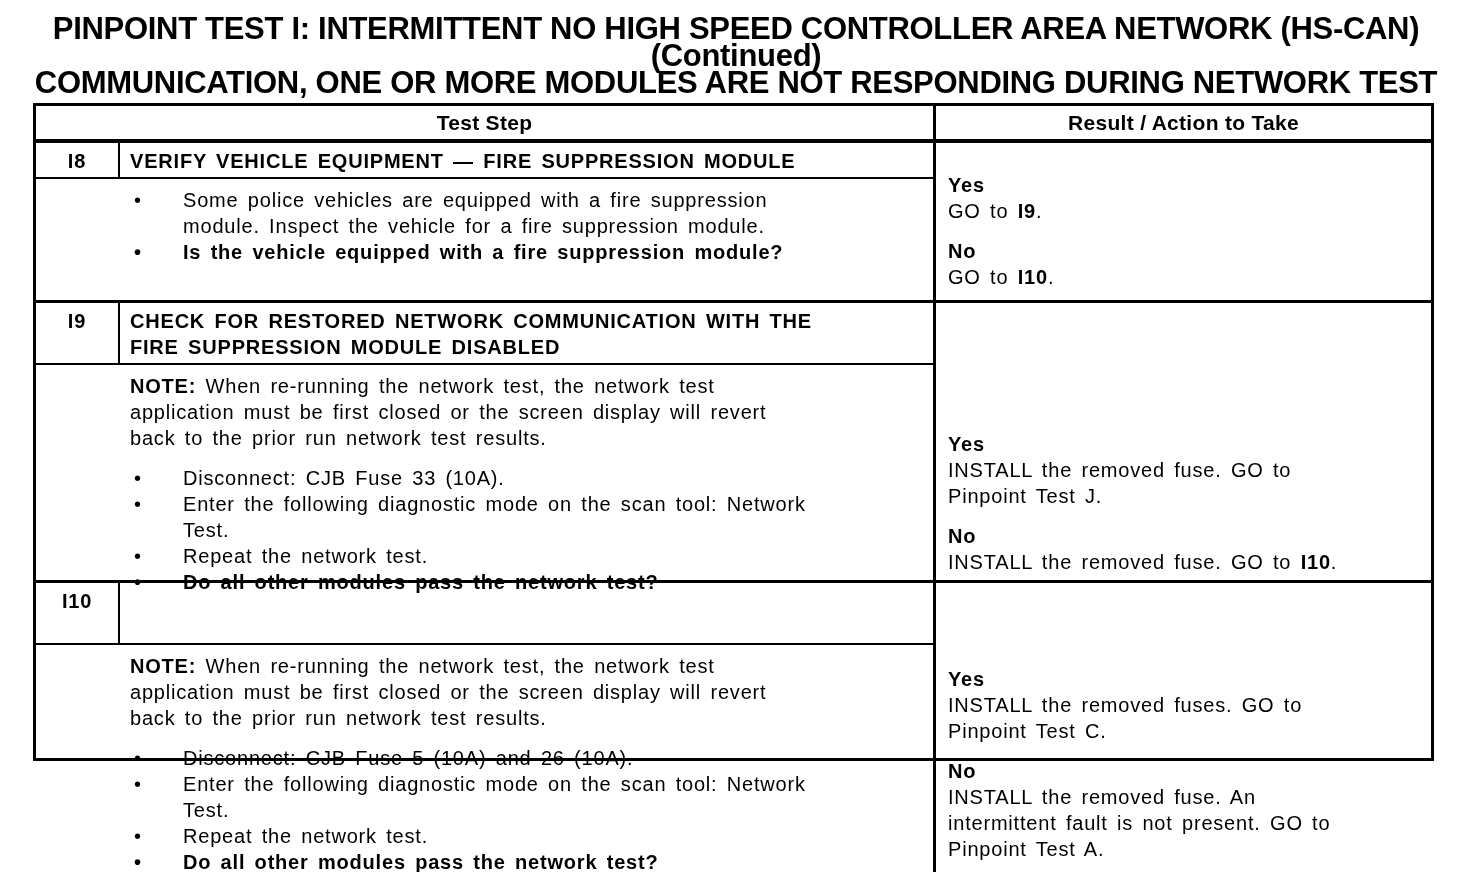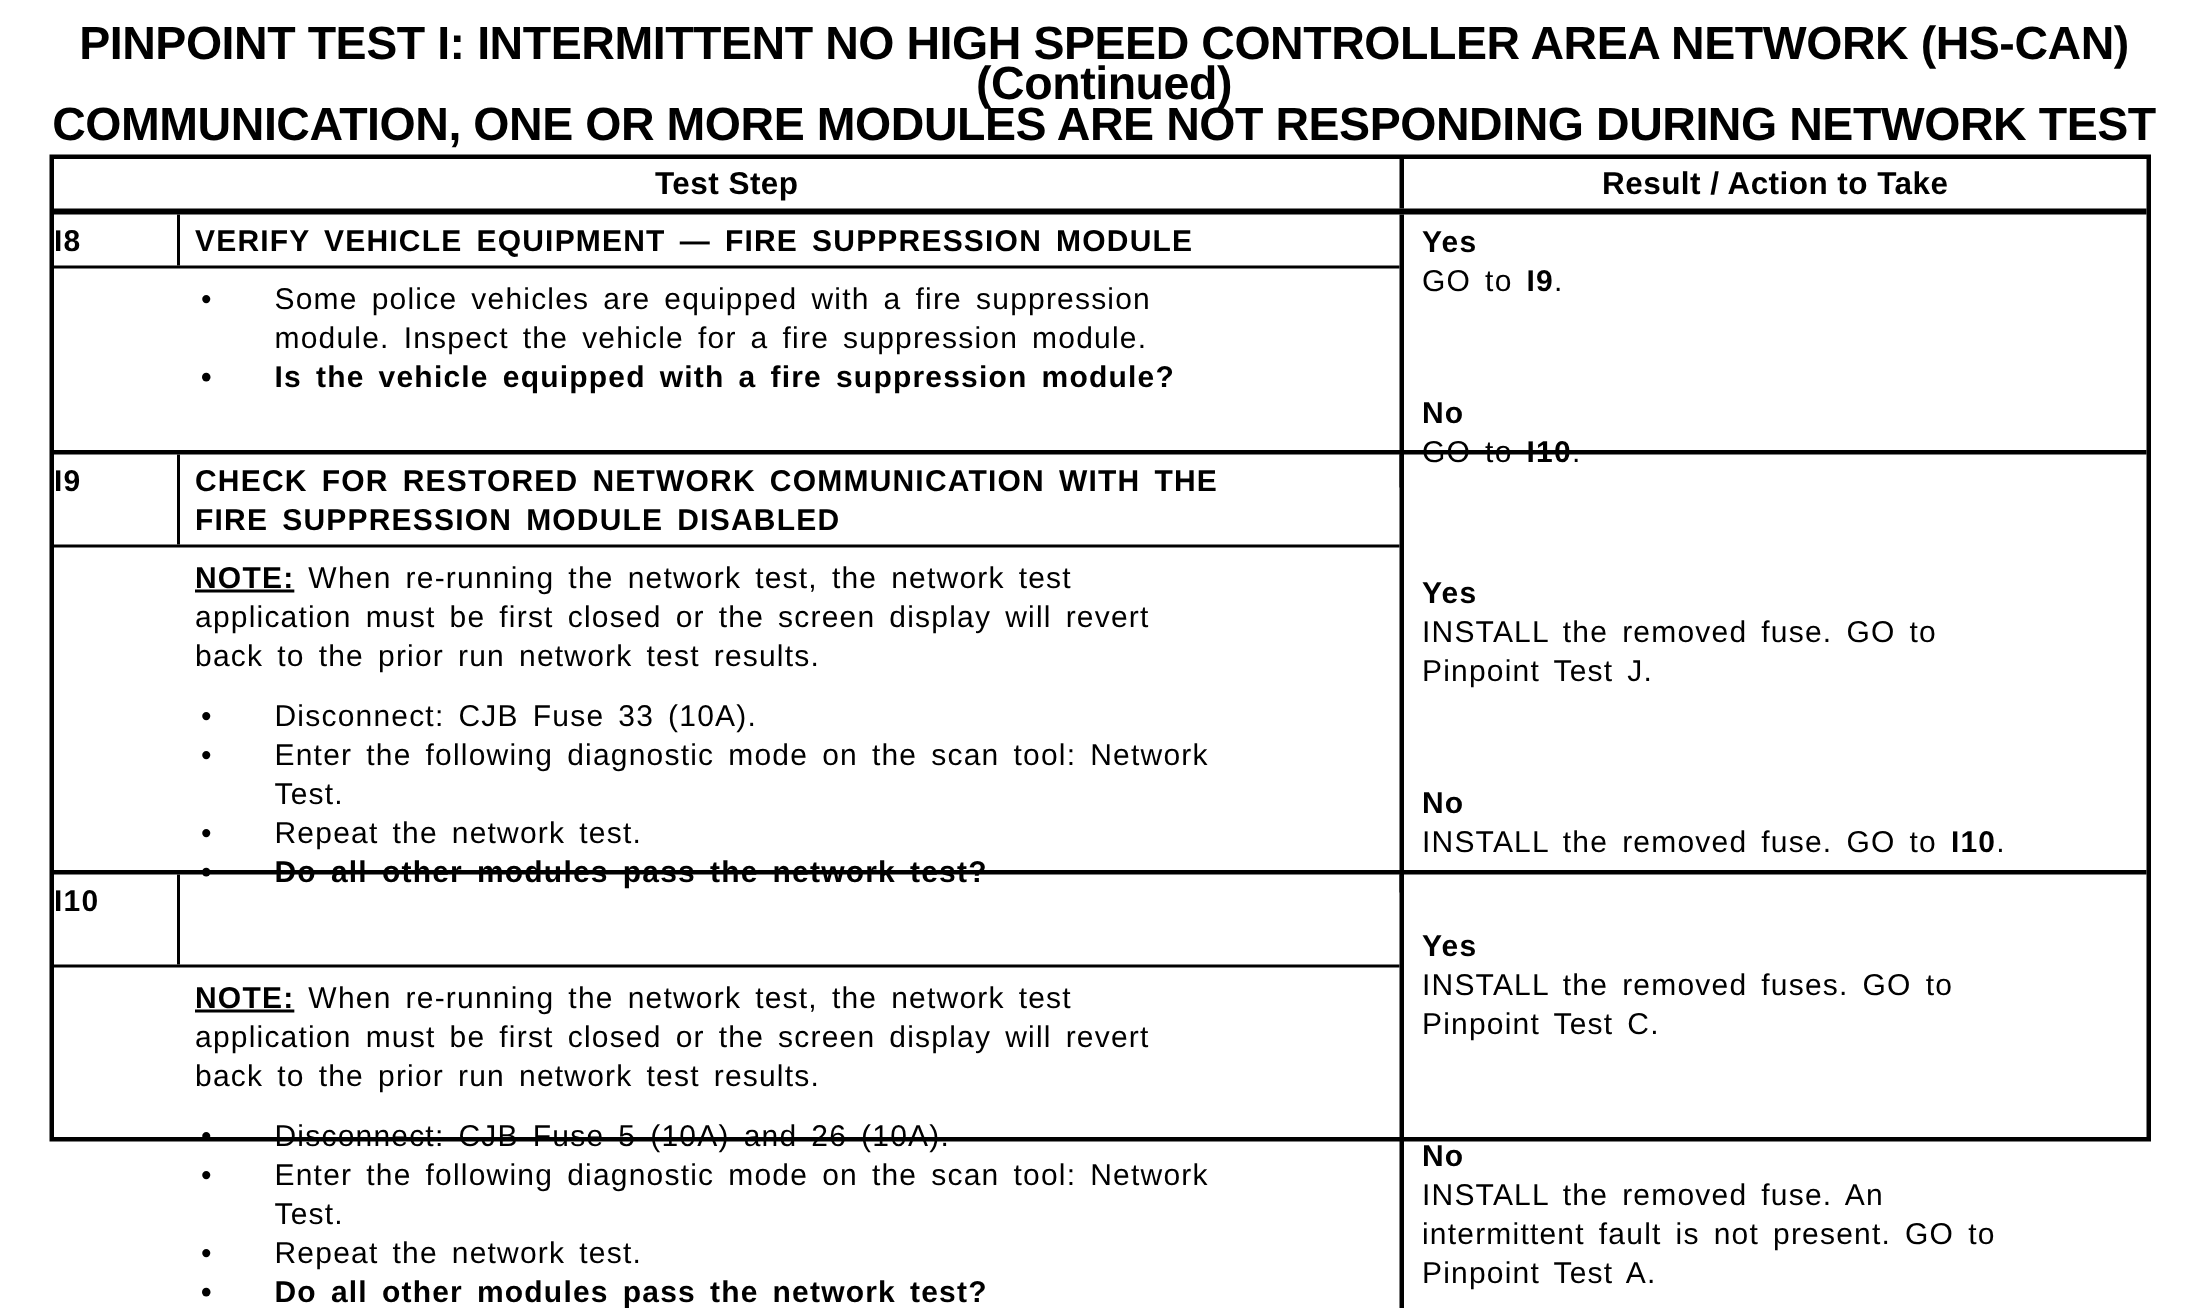--- a/index.html
+++ b/index.html
@@ -57,58 +57,57 @@
     font-weight: bold;
     font-size: 20px;
     line-height: 26px;
     letter-spacing: 0.8px;
     word-spacing: 3px;
   }
   .sec-i8 .title-row { height: 36px; }
   .sec-i9 .title-row, .sec-i10 .title-row { height: 62px; }
   .step-id {
     border-right: 2px solid #000;
-    text-align: left;
+    text-align: center;
     padding-top: 5px;
   }
   .step-title {
     padding: 5px 0 0 10px;
     max-width: 712px;
   }
   .body {
     flex: 1;
     padding: 8px 0 0 94px;
     font-size: 20px;
     line-height: 26px;
     letter-spacing: 0.8px;
     word-spacing: 3px;
   }
   .note { max-width: 660px; margin-bottom: 14px; }
-  .note .b { font-weight: bold; text-decoration: underline; }
+  .note .b { font-weight: bold; }
   .bullet {
     position: relative;
     padding-left: 53px;
     width: 703px;
   }
   .bullet .marker {
     position: absolute;
     left: 4px; top: 0;
     font-size: 20px;
   }
   .bullet.q { font-weight: bold; }
   .result {
     display: flex;
     flex-direction: column;
     justify-content: flex-end;
     padding: 6px 12px 10px 12px;
     font-size: 20px;
     line-height: 26px;
     letter-spacing: 0.8px;
     word-spacing: 3px;
-    gap: 48px;
   }
   .sec-i8 .result { padding-bottom: 10px; }
   .sec-i9 .result { padding-bottom: 20px; }
   .sec-i10 .result { padding-bottom: 13px; }
   .res-block + .res-block { margin-top: 14px; }
   .res-answer { font-weight: bold; }
   .res-action { max-width: 415px; }
   .res-action .b { font-weight: bold; }
 </style>
 </head>

